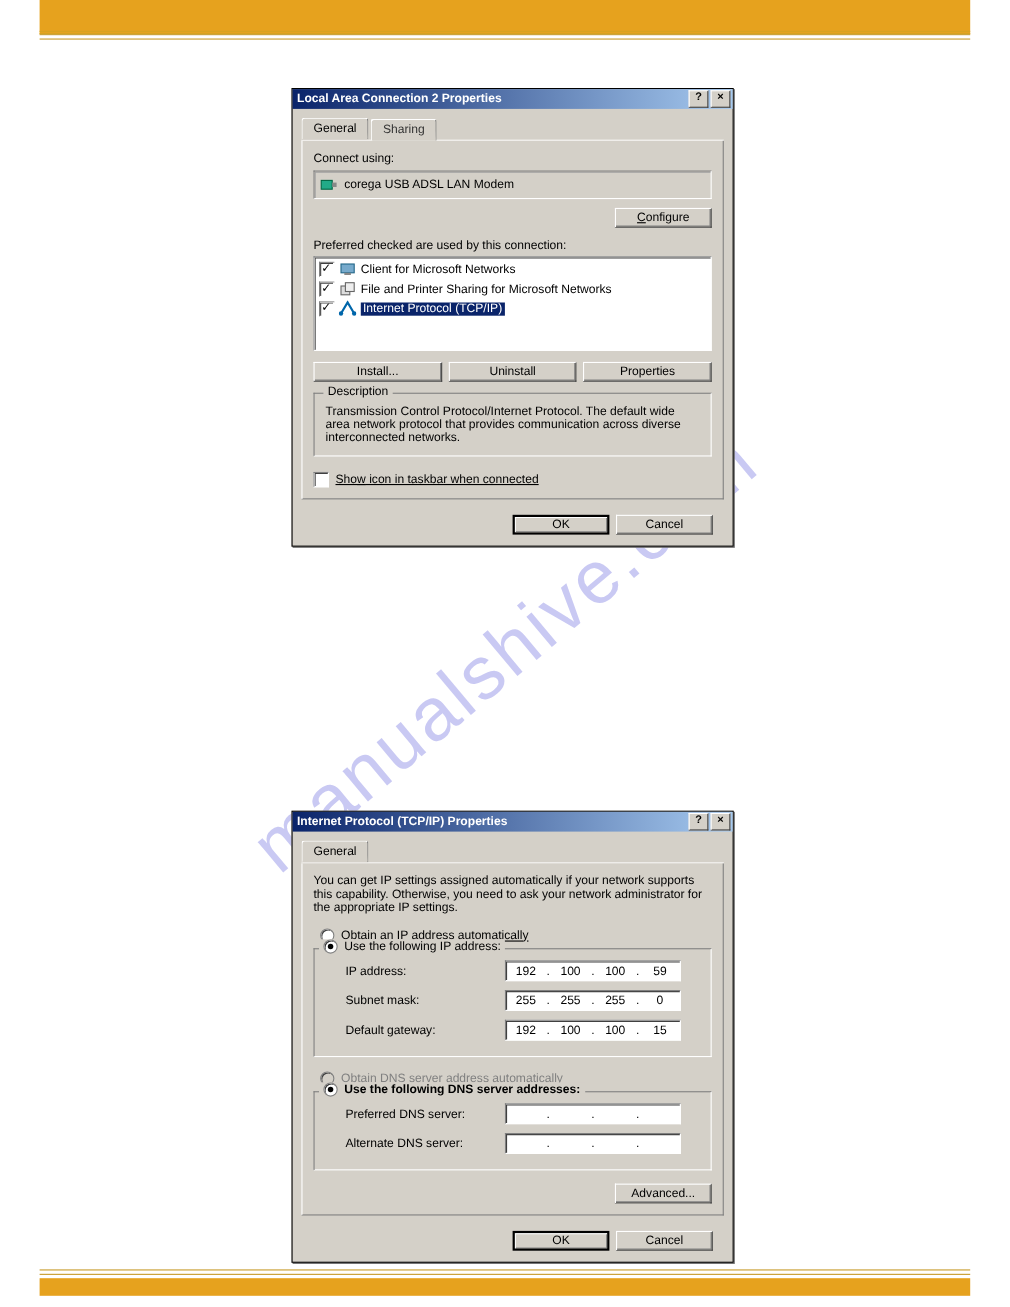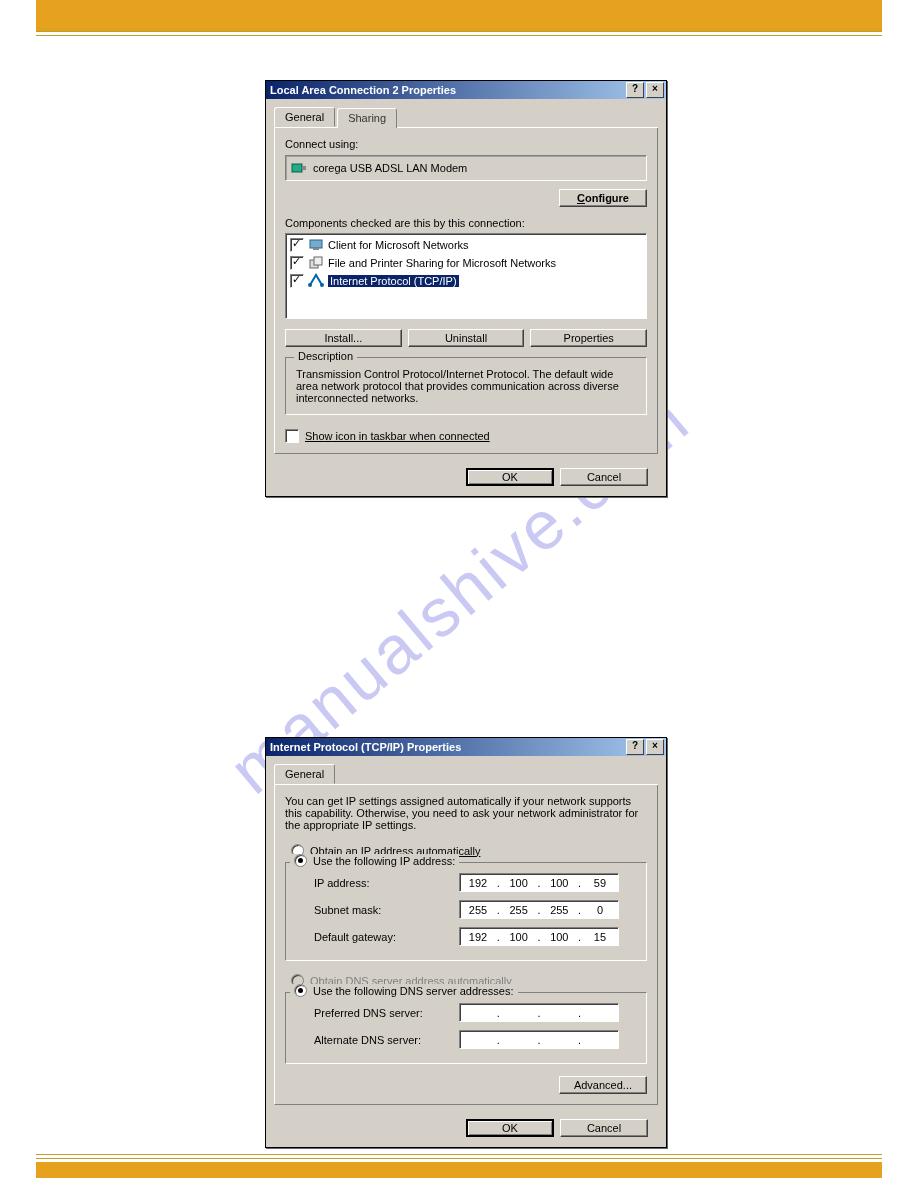--- a/index.html
+++ b/index.html
@@ -272,24 +272,24 @@
       <div>Connect using:</div>
       <div class="adapter-box" style="margin-top:5px;">
         <span class="ico">
           <svg viewBox="0 0 16 16">
               <rect x="1" y="4" width="10" height="8" fill="#2a8" stroke="#064"></rect>
               <rect x="11" y="6" width="4" height="4" fill="#888"></rect>
             </svg>
         </span>
         <span>corega USB ADSL LAN Modem</span>
       </div>
-      <div style="text-align:right; margin-top:8px;font-weight:bold;">
+      <div style="text-align:right; margin-top:8px;">
         <span class="btn"><span class="underline">C</span><span>onfigure</span></span>
       </div>
-      <div style="margin-top:10px;">Components checked are this by this connection:</div>
+      <div style="margin-top:10px;">Preferred checked are used by this connection:</div>
       <div class="listbox" style="margin-top:4px;">
         <div class="list-item">
           <span class="chk checked"></span>
           <span class="ico"><svg viewBox="0 0 16 16">
                 <rect x="2" y="3" width="12" height="8" fill="#7ac" stroke="#268"></rect>
                 <rect x="5" y="11" width="6" height="2" fill="#888"></rect>
               </svg></span>
           <span class="text">Client for Microsoft Networks</span>
         </div>
         <div class="list-item">
@@ -372,21 +372,21 @@
           </span>
         </div>
       </div>
 
       <div class="row pad" style="padding-left:6px; margin-top:10px;">
         <span class="radio disabled"></span>
         <span class="disabled-text">Obtain DNS server address automatically</span>
       </div>
 
       <div class="groupbox" style="margin-top:2px; padding-top:6px;">
-        <span class="legend" style="left:4px; top:-9px; display:flex; align-items:center; gap:6px;">
+        <span class="legend" style="left:4px; top:-9px; display:flex; align-items:center; gap:6px;font-weight:bold;">
           <span class="radio checked"></span>
           <span>Use the following DNS server addresses:</span>
         </span>
         <div class="iprow">
           <span class="lbl">Preferred DNS server:</span>
           <span class="ipbox">
             <span class="oct"></span>.<span class="oct"></span>.<span class="oct"></span>.<span class="oct"></span>
           </span>
         </div>
         <div class="iprow">

